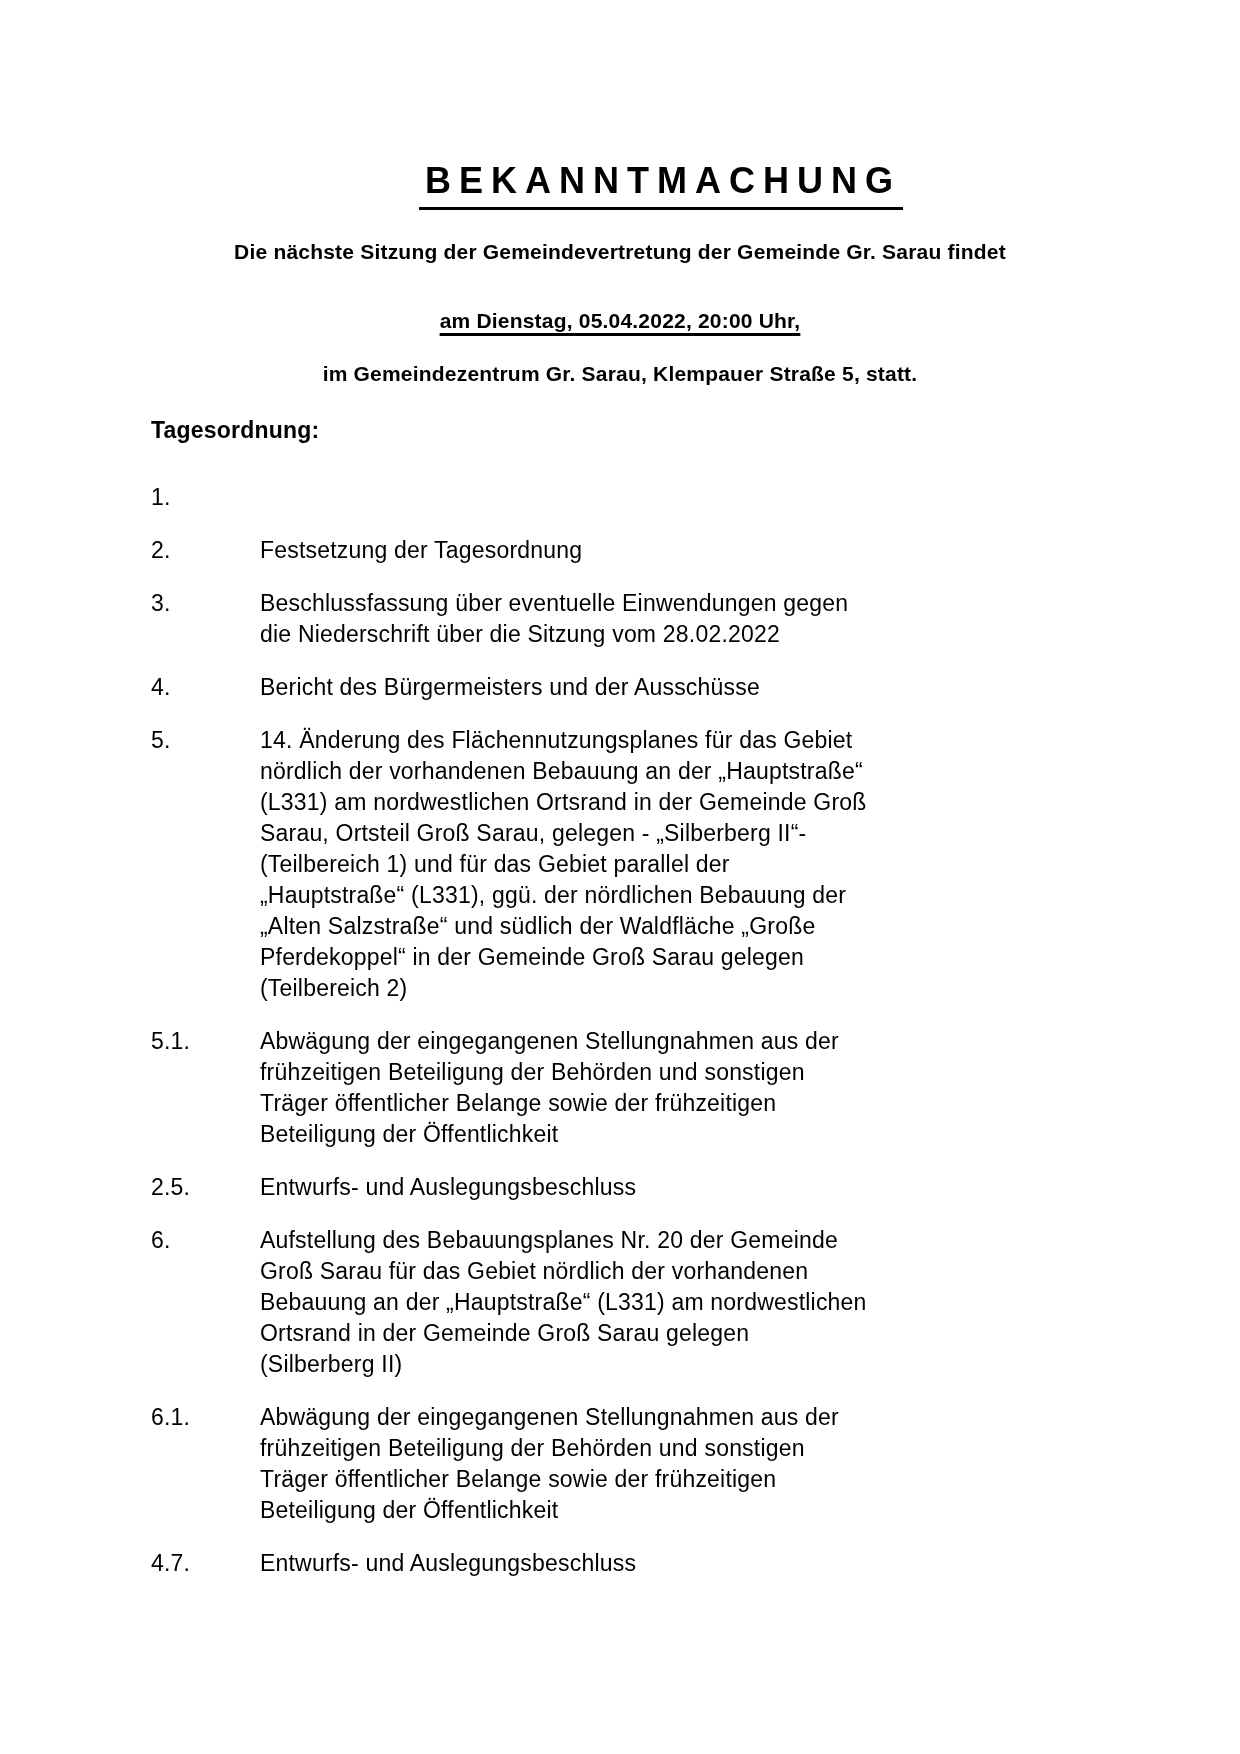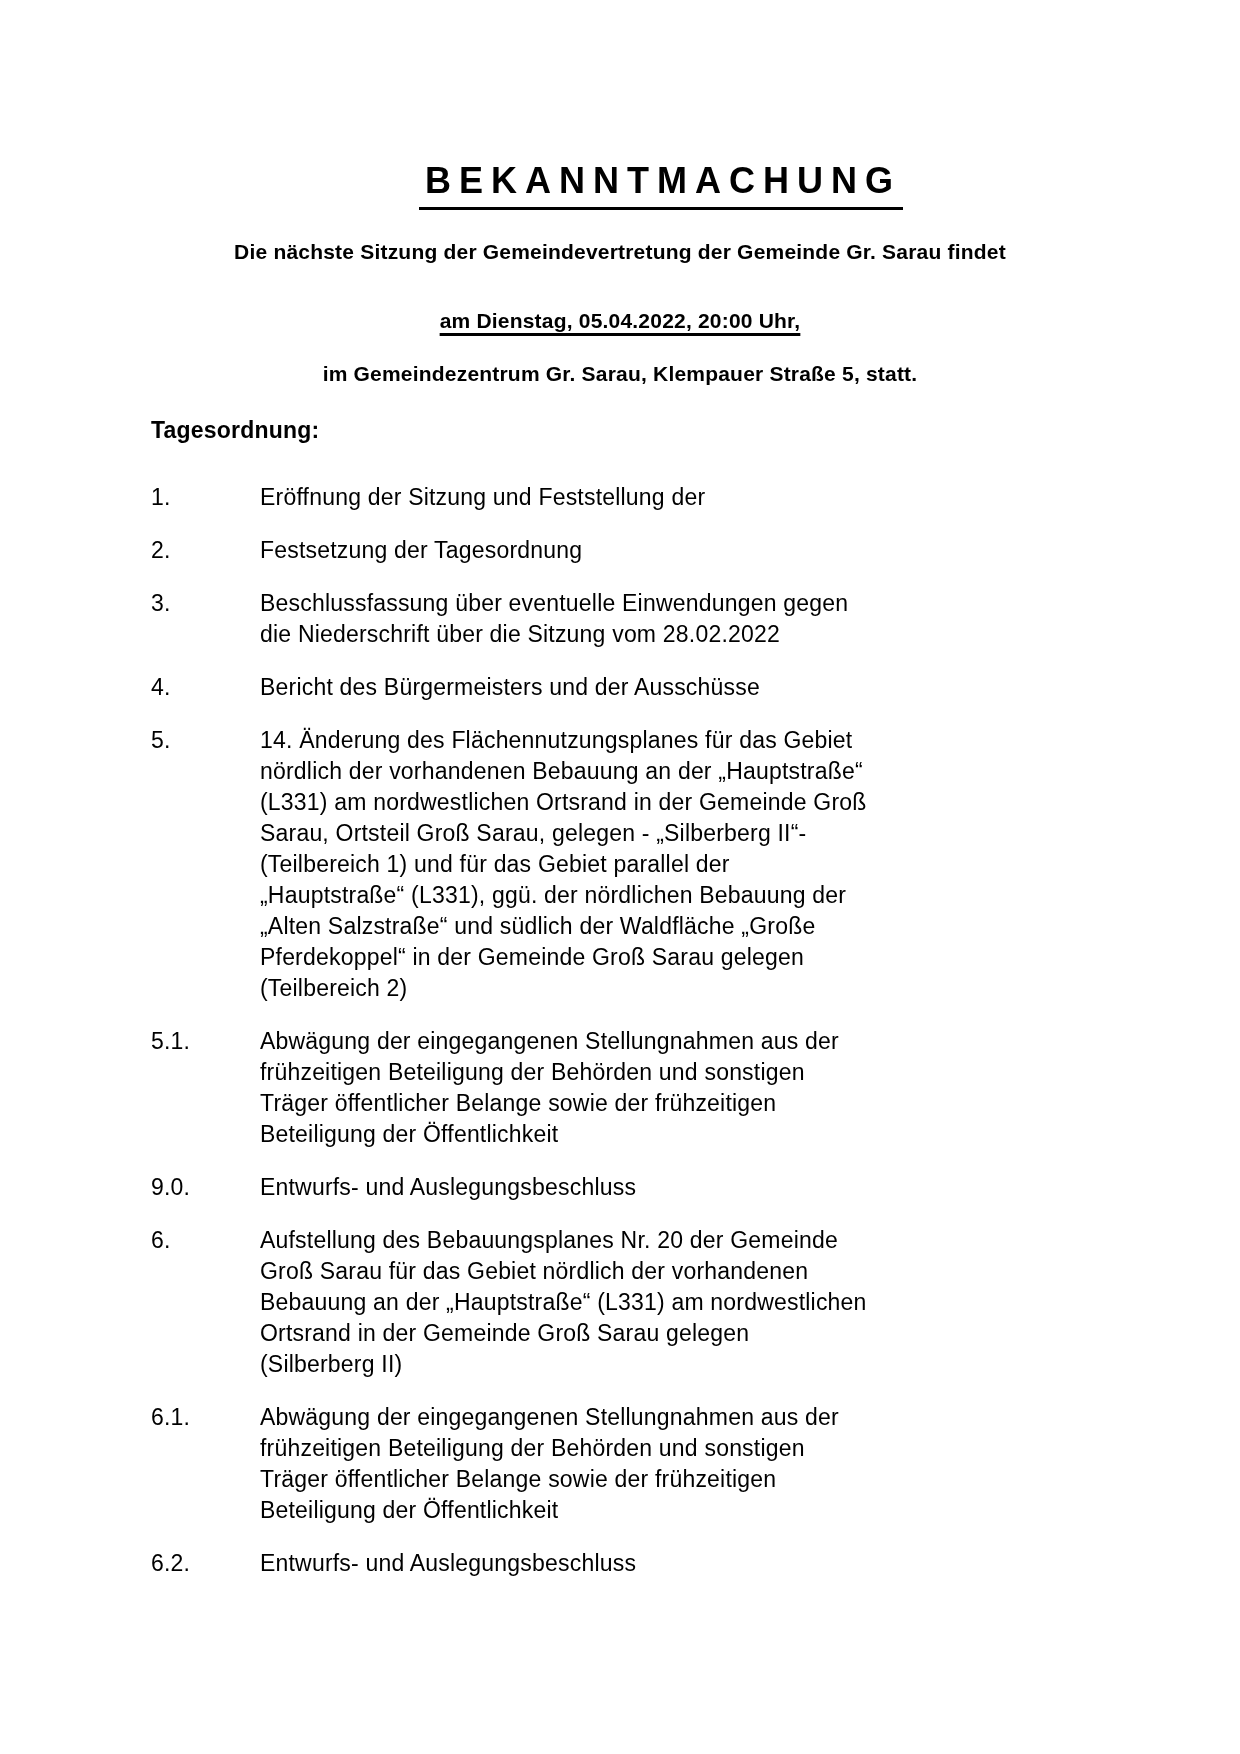--- a/index.html
+++ b/index.html
@@ -94,21 +94,20 @@
 <div class="abs centered intro intro-3">
   <span class="intro-text">im Gemeindezentrum Gr. Sarau, Klempauer Straße 5, statt.</span>
 </div>
 
 <div class="abs agenda-heading">Tagesordnung:</div>
 
 <div class="abs agenda-list">
     <div class="item">
       <div class="num">1.</div>
       <div class="body">
-        <span class="line">Eröffnung der Sitzung und Feststellung der</span>
       </div>
     </div>
     <div class="item">
       <div class="num">2.</div>
       <div class="body">
         <span class="line">Festsetzung der Tagesordnung</span>
       </div>
     </div>
     <div class="item">
       <div class="num">3.</div>
@@ -140,21 +139,21 @@
     <div class="item">
       <div class="num">5.1.</div>
       <div class="body">
         <span class="line">Abwägung der eingegangenen Stellungnahmen aus der</span>
         <span class="line">frühzeitigen Beteiligung der Behörden und sonstigen</span>
         <span class="line">Träger öffentlicher Belange sowie der frühzeitigen</span>
         <span class="line">Beteiligung der Öffentlichkeit</span>
       </div>
     </div>
     <div class="item">
-      <div class="num">9.0.</div>
+      <div class="num">2.5.</div>
       <div class="body">
         <span class="line">Entwurfs- und Auslegungsbeschluss</span>
       </div>
     </div>
     <div class="item">
       <div class="num">6.</div>
       <div class="body">
         <span class="line">Aufstellung des Bebauungsplanes Nr. 20 der Gemeinde</span>
         <span class="line">Groß Sarau für das Gebiet nördlich der vorhandenen</span>
         <span class="line">Bebauung an der „Hauptstraße“ (L331) am nordwestlichen</span>
@@ -165,18 +164,18 @@
     <div class="item">
       <div class="num">6.1.</div>
       <div class="body">
         <span class="line">Abwägung der eingegangenen Stellungnahmen aus der</span>
         <span class="line">frühzeitigen Beteiligung der Behörden und sonstigen</span>
         <span class="line">Träger öffentlicher Belange sowie der frühzeitigen</span>
         <span class="line">Beteiligung der Öffentlichkeit</span>
       </div>
     </div>
     <div class="item">
-      <div class="num">6.2.</div>
+      <div class="num">4.7.</div>
       <div class="body">
         <span class="line">Entwurfs- und Auslegungsbeschluss</span>
       </div>
     </div>
   </div>
 
 </body></html>

